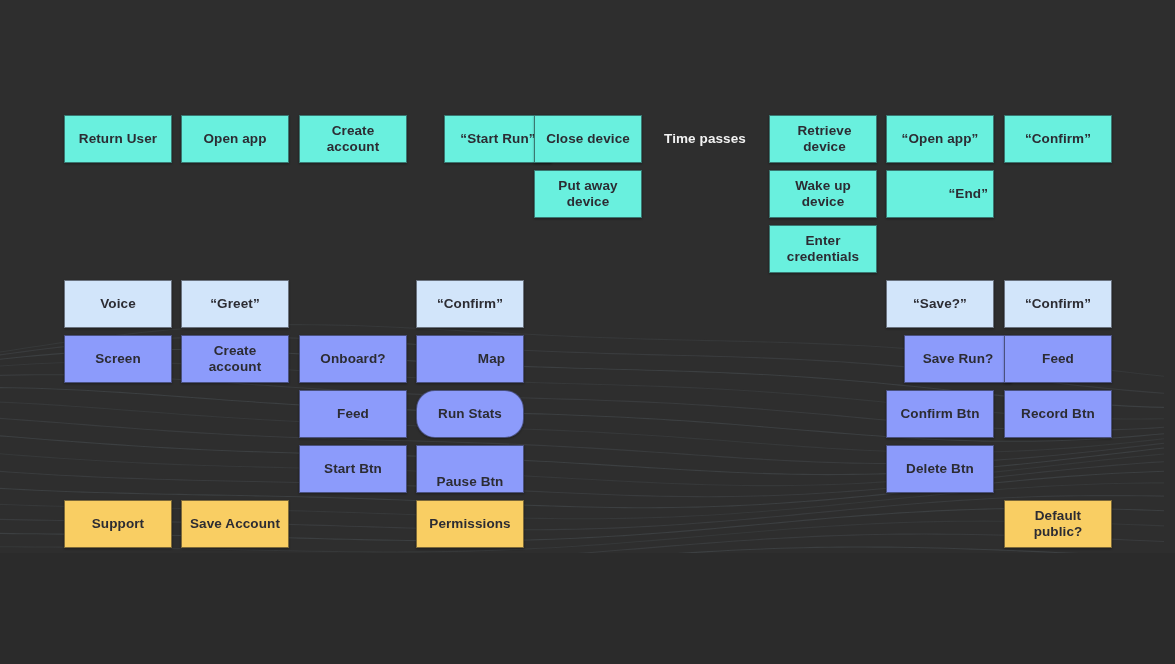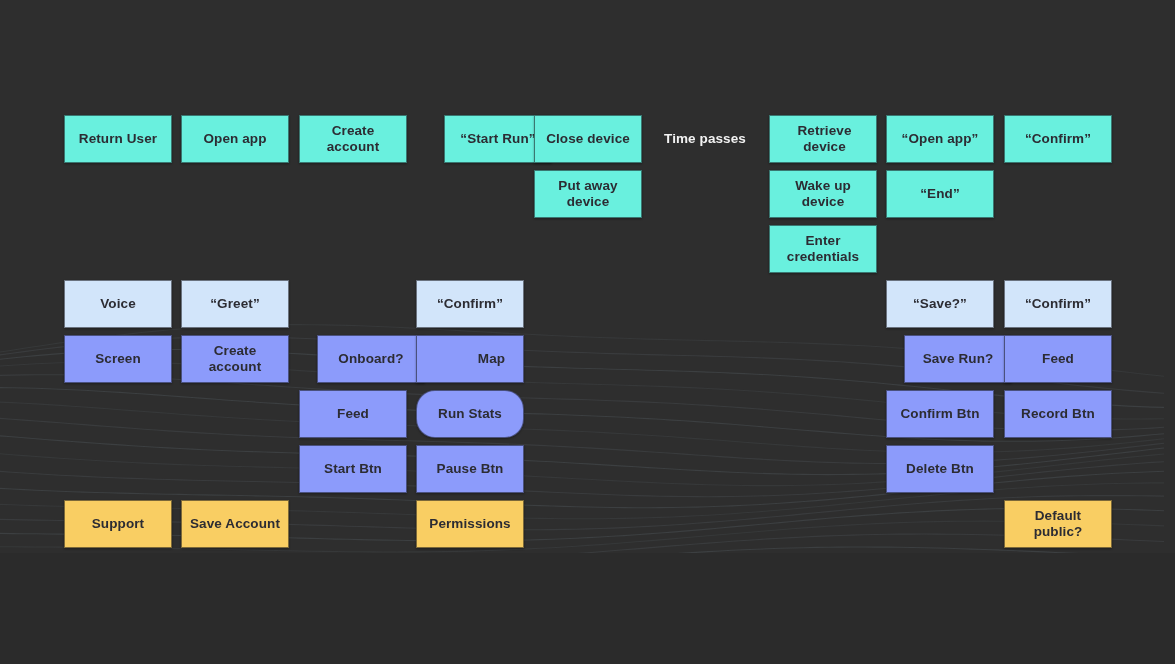--- a/index.html
+++ b/index.html
@@ -120,21 +120,21 @@
       </div>
       <div class="card teal" style="left: 1004px; top: 115px; width: 108px; height: 48px;">
         <span>“Confirm”</span>
       </div>
       <div class="card teal" style="left: 534px; top: 170px; width: 108px; height: 48px;">
         <span>Put away device</span>
       </div>
       <div class="card teal" style="left: 769px; top: 170px; width: 108px; height: 48px;">
         <span>Wake up device</span>
       </div>
-      <div class="card teal" style="left: 886px; top: 170px; width: 108px; height: 48px;">
+      <div class="card teal" style="left: 886px; top: 170px; width: 108px; height: 48px; text-align: right;">
         <span>“End”</span>
       </div>
       <div class="card teal" style="left: 769px; top: 225px; width: 108px; height: 48px;">
         <span>Enter credentials</span>
       </div>
       <div class="card lightblue" style="left: 64px; top: 280px; width: 108px; height: 48px;">
         <span>Voice</span>
       </div>
       <div class="card lightblue" style="left: 181px; top: 280px; width: 108px; height: 48px;">
         <span>“Greet”</span>
@@ -147,21 +147,21 @@
       </div>
       <div class="card lightblue" style="left: 1004px; top: 280px; width: 108px; height: 48px;">
         <span>“Confirm”</span>
       </div>
       <div class="card periwinkle" style="left: 64px; top: 335px; width: 108px; height: 48px;">
         <span>Screen</span>
       </div>
       <div class="card periwinkle" style="left: 181px; top: 335px; width: 108px; height: 48px;">
         <span>Create account</span>
       </div>
-      <div class="card periwinkle" style="left: 299px; top: 335px; width: 108px; height: 48px; margin-left: 18px;">
+      <div class="card periwinkle" style="left: 299px; top: 335px; width: 108px; height: 48px;">
         <span>Onboard?</span>
       </div>
       <div class="card periwinkle" style="left: 416px; top: 335px; width: 108px; height: 48px; padding-left: 48px;">
         <span>Map</span>
       </div>
       <div class="card periwinkle" style="left: 886px; top: 335px; width: 108px; height: 48px; margin-left: 18px;">
         <span>Save Run?</span>
       </div>
       <div class="card periwinkle" style="left: 1004px; top: 335px; width: 108px; height: 48px;">
         <span>Feed</span>
@@ -174,21 +174,21 @@
       </div>
       <div class="card periwinkle" style="left: 886px; top: 390px; width: 108px; height: 48px;">
         <span>Confirm Btn</span>
       </div>
       <div class="card periwinkle" style="left: 1004px; top: 390px; width: 108px; height: 48px;">
         <span>Record Btn</span>
       </div>
       <div class="card periwinkle" style="left: 299px; top: 445px; width: 108px; height: 48px;">
         <span>Start Btn</span>
       </div>
-      <div class="card periwinkle" style="left: 416px; top: 445px; width: 108px; height: 48px;">
+      <div class="card periwinkle" style="left: 416px; top: 445px; width: 108px; height: 48px; align-items: flex-end;">
         <span>Pause Btn</span>
       </div>
       <div class="card periwinkle" style="left: 886px; top: 445px; width: 108px; height: 48px;">
         <span>Delete Btn</span>
       </div>
       <div class="card yellow" style="left: 64px; top: 500px; width: 108px; height: 48px;">
         <span>Support</span>
       </div>
       <div class="card yellow" style="left: 181px; top: 500px; width: 108px; height: 48px;">
         <span>Save Account</span>

